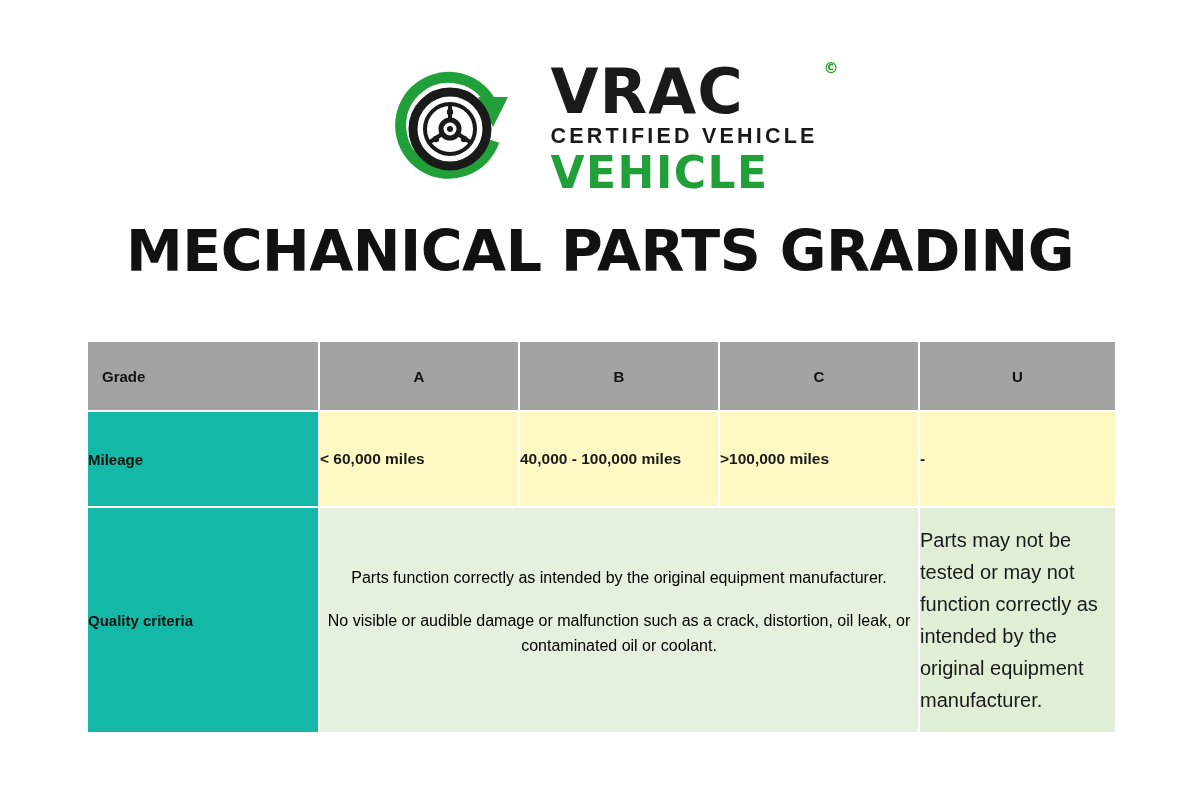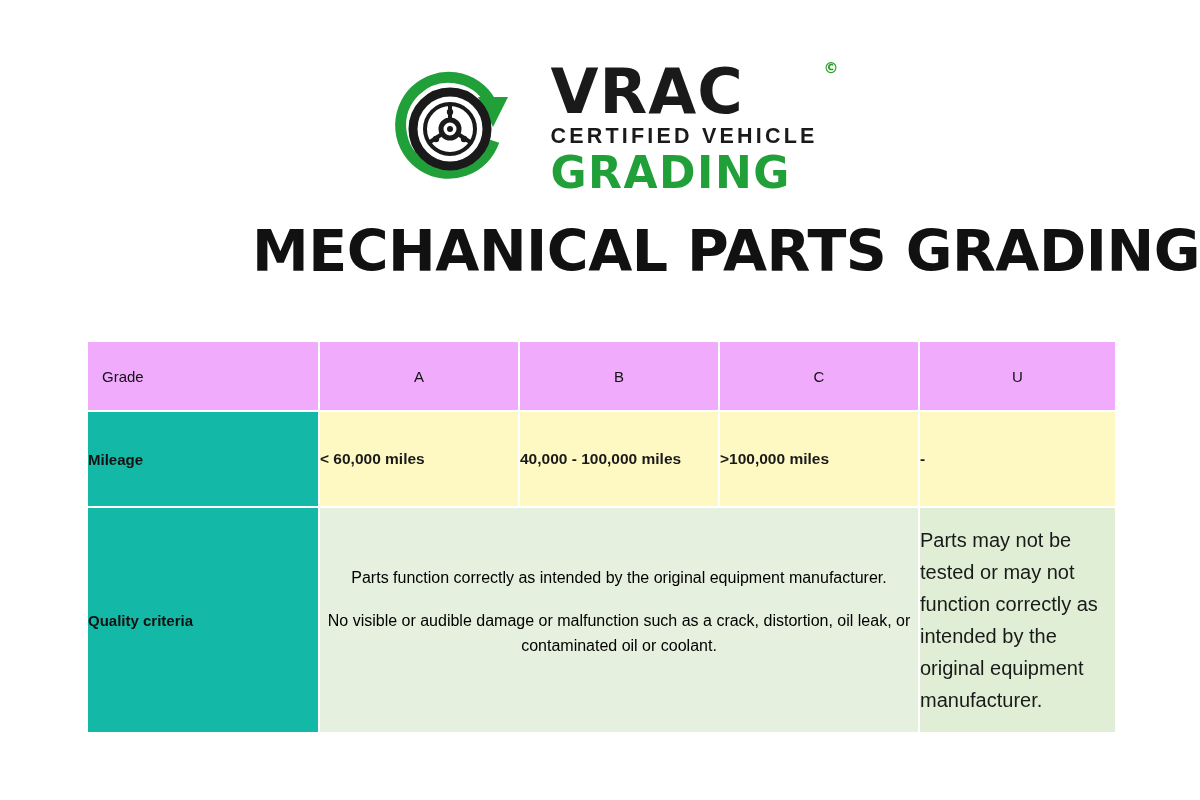--- a/index.html
+++ b/index.html
@@ -86,21 +86,21 @@
     line-height: 1;
     white-space: nowrap;
   }
 
   
   .doc-title {
     position: absolute;
     top: 218px;
     left: 0;
     width: 1200px;
-    text-align: right;
+    text-align: center;
     font-family: "DejaVu Sans", sans-serif;
     font-weight: bold;
     font-size: 57px;
     letter-spacing: -0.5px;
     color: #111111;
   }
 
   
   .grading-table {
     position: absolute;
@@ -109,23 +109,23 @@
     width: 1029px;
     border-collapse: collapse;
     table-layout: fixed;
   }
   .grading-table td, .grading-table th {
     padding: 0;
     vertical-align: middle;
     border: 2px solid #ffffff;
   }
   .hdr-row td {
-    background: #f0abfc;
+    background: #a3a3a3;
     height: 68px;
-    font-weight: normal;
+    font-weight: bold;
     font-size: 15px;
     color: #111111;
     text-align: center;
   }
   .hdr-row td.lbl {
     text-align: left;
     padding-left: 14px;
   }
   .row-label {
     background: #14b8a6;
@@ -201,21 +201,21 @@
             <circle cx="82" cy="82" r="3.2"></circle>
             <circle cx="54" cy="82" r="3.2"></circle>
           </g>
         </svg>
       </div>
       <div class="logo-text">
         <div class="logo-vrac">
           <span>VRAC</span><span class="sup">©</span>
         </div>
         <div class="logo-sub">CERTIFIED VEHICLE</div>
-        <div class="logo-recycler">GRADING</div>
+        <div class="logo-recycler">VEHICLE</div>
       </div>
     </div>
   </div>
 
   <div class="doc-title">MECHANICAL PARTS GRADING</div>
 
   <table class="grading-table">
     <colgroup>
       <col style="width:232px">
       <col style="width:200px">

